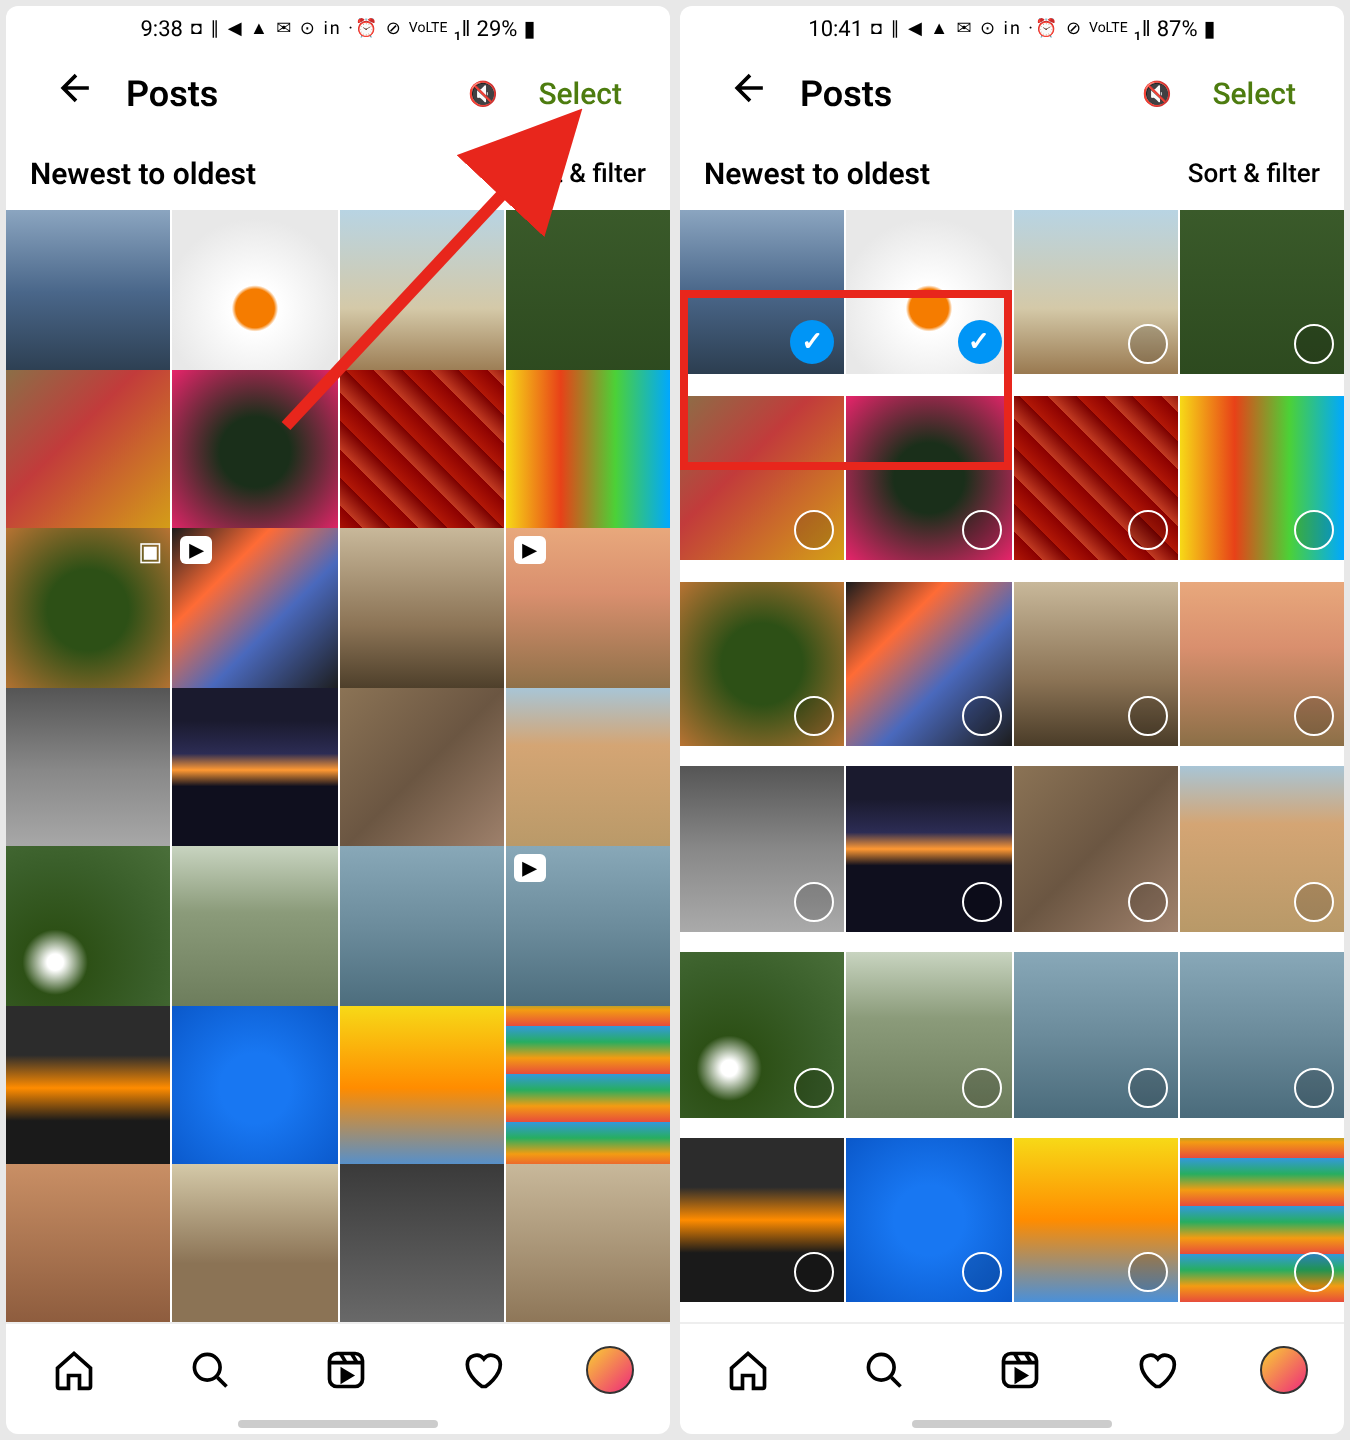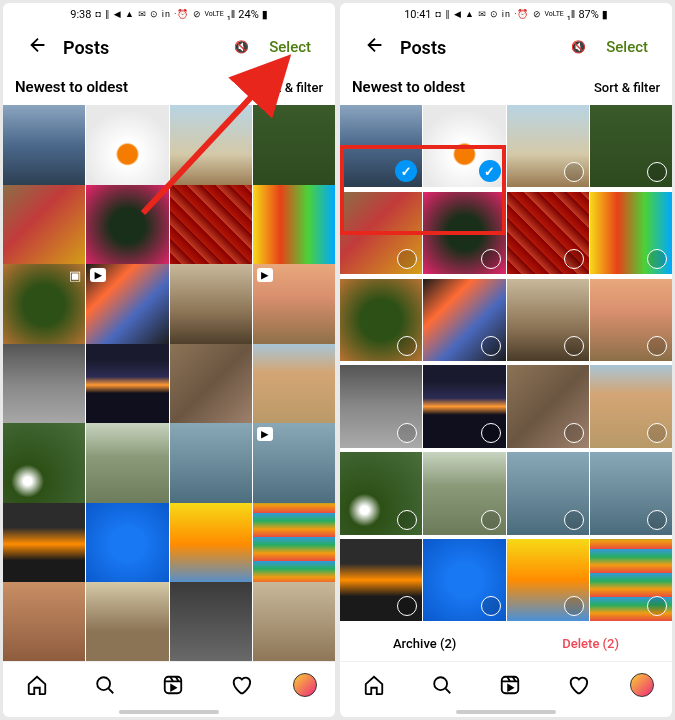--- a/index.html
+++ b/index.html
@@ -72,21 +72,21 @@
 
   <div class="status-bar">
     <div class="status-left">
       <span>9:38</span>
       <span class="status-icons">◘ ∥ ◀ ▲ ✉ ⊙ in ·</span>
     </div>
     <div class="status-right">
       <span class="status-icons">⏰ ⊘</span>
       <span style="font-size:7px;line-height:7px">VoLTE</span>
       <span>₁‖</span>
-      <span>24%</span>
+      <span>29%</span>
       <span>▮</span>
     </div>
   </div>
 
   <div class="app-bar">
     <span class="back-arrow">
       <svg class="icon-svg" viewBox="0 0 24 24">
           <path d="M19 12H5m7-7l-7 7 7 7"></path>
         </svg>
     </span>
@@ -354,24 +354,20 @@
         <span class="sel-circle"></span>
       </div>
     <div class="thumb">
         <div class="img c22"></div>
         <span class="sel-circle"></span>
       </div>
 
     <div class="red-box" style="top:40px;left:0;width:50%;height:90px"></div>
   </div>
 
-  <div class="sel-action-bar">
-    <span>Archive (2)</span>
-    <span class="delete-link">Delete (2)</span>
-  </div>
 
   <div class="bottom-nav">
     <span class="nav-btn">
         <svg class="icon-svg" viewBox="0 0 24 24">
           <path d="M3 11l9-8 9 8v10a1 1 0 01-1 1h-5v-7h-6v7H4a1 1 0 01-1-1V11z"></path>
         </svg>
       </span>
     <span class="nav-btn">
         <svg class="icon-svg" viewBox="0 0 24 24">
           <circle cx="10.5" cy="10.5" r="7"></circle>

